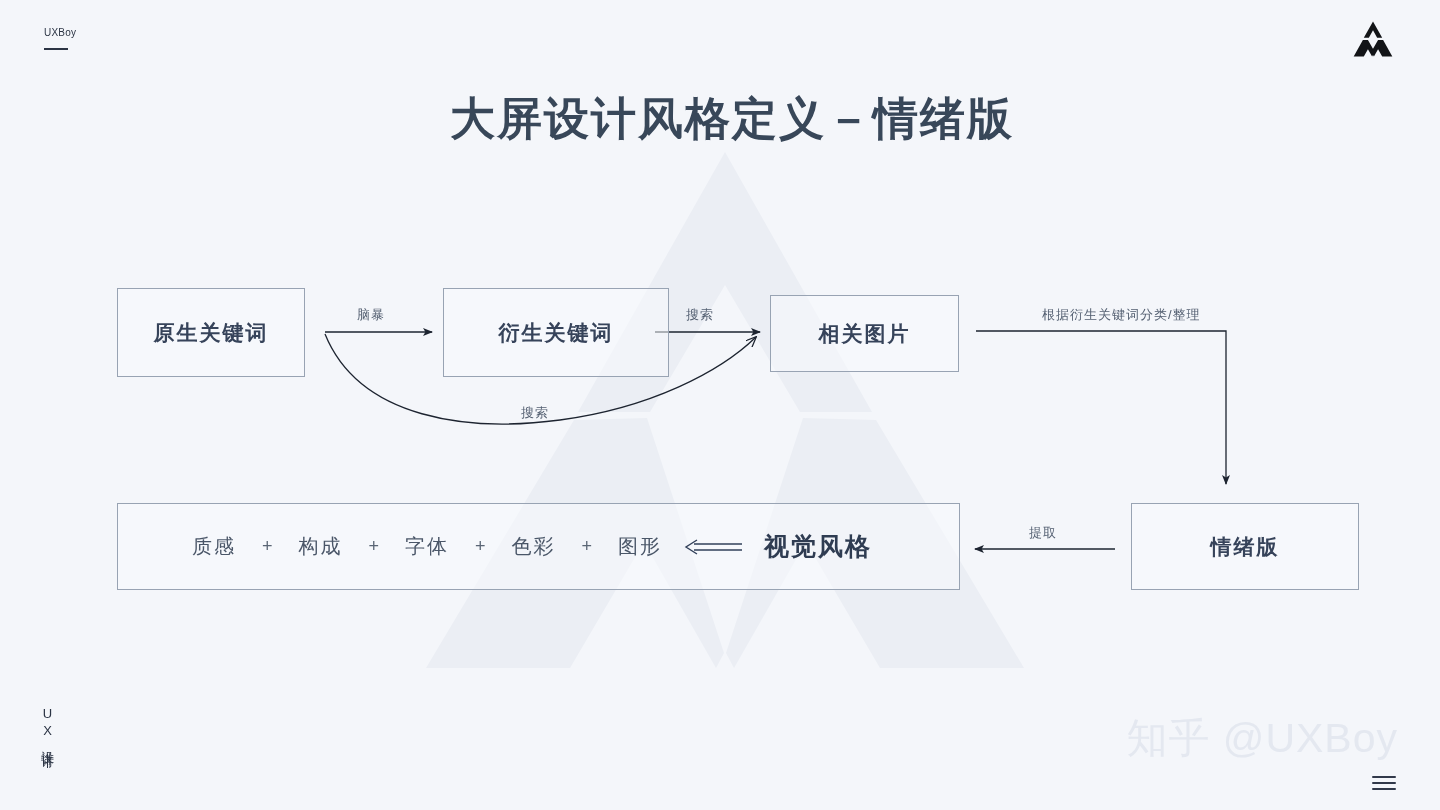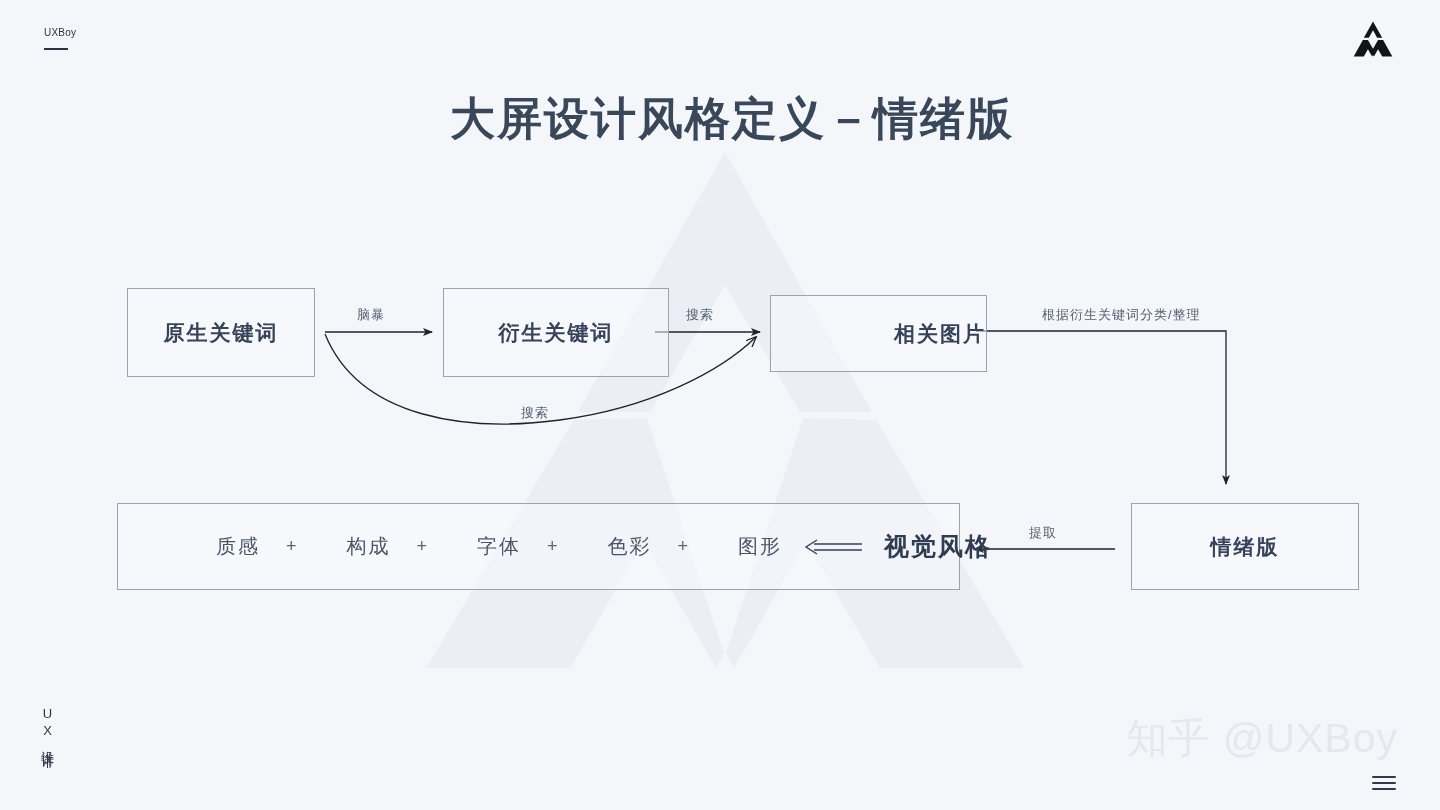--- a/index.html
+++ b/index.html
@@ -90,43 +90,42 @@
     box-sizing: border-box;
   }
   .node-label {
     font-size: 21px;
     font-weight: bold;
     letter-spacing: 2px;
     color: #36435a;
     white-space: nowrap;
   }
 
-  #node-native   { left: 117px; top: 288px; width: 188px; height: 89px; margin-left: 10px; }
+  #node-native   { left: 117px; top: 288px; width: 188px; height: 89px; }
   #node-derived  { left: 443px; top: 288px; width: 226px; height: 89px; }
-  #node-images   { left: 770px; top: 295px; width: 217px; height: 77px; justify-content: flex-end; }
+  #node-images   { left: 770px; top: 295px; width: 189px; height: 77px; }
   #node-mood     { left: 1131px; top: 503px; width: 228px; height: 87px; }
 
   #node-style-row {
     left: 117px; top: 503px; width: 843px; height: 87px;
     justify-content: flex-start;
   }
   .style-row-inner {
     display: flex;
     align-items: center;
     width: 100%;
     padding-left: 74px;
     box-sizing: border-box;
     gap: 0px;
   }
   .style-token {
     font-size: 20px;
     letter-spacing: 2px;
     color: #4a5668;
     white-space: nowrap;
-    margin-left: 24px;
   }
   .style-plus {
     font-size: 18px;
     color: #5a6575;
     margin: 0 26px;
   }
   .style-arrow-glyph {
     margin: 0 20px 0 22px;
     display: inline-flex;
     align-items: center;

